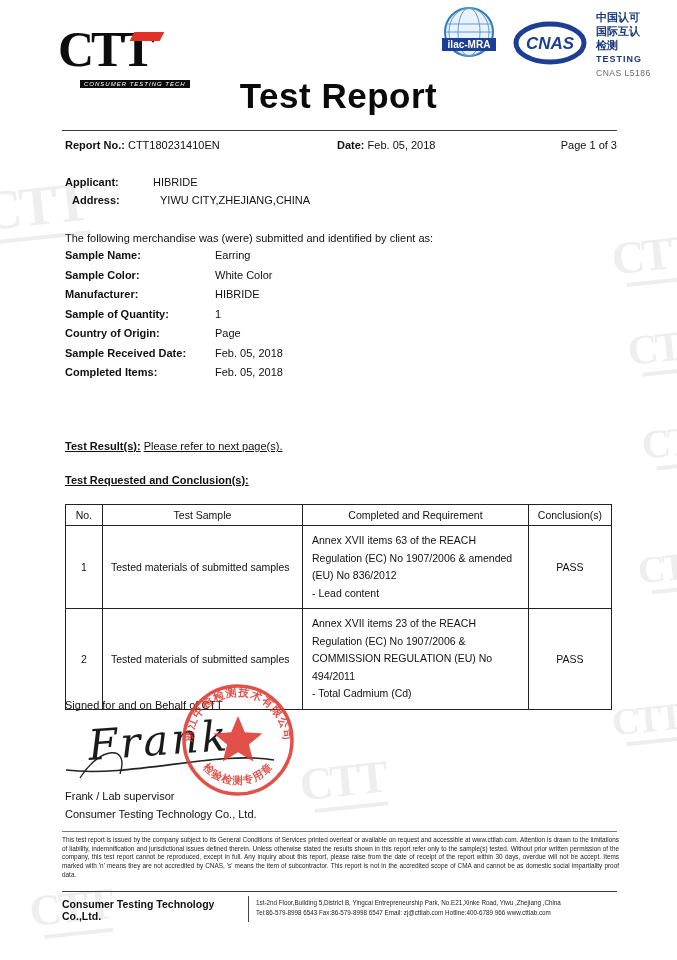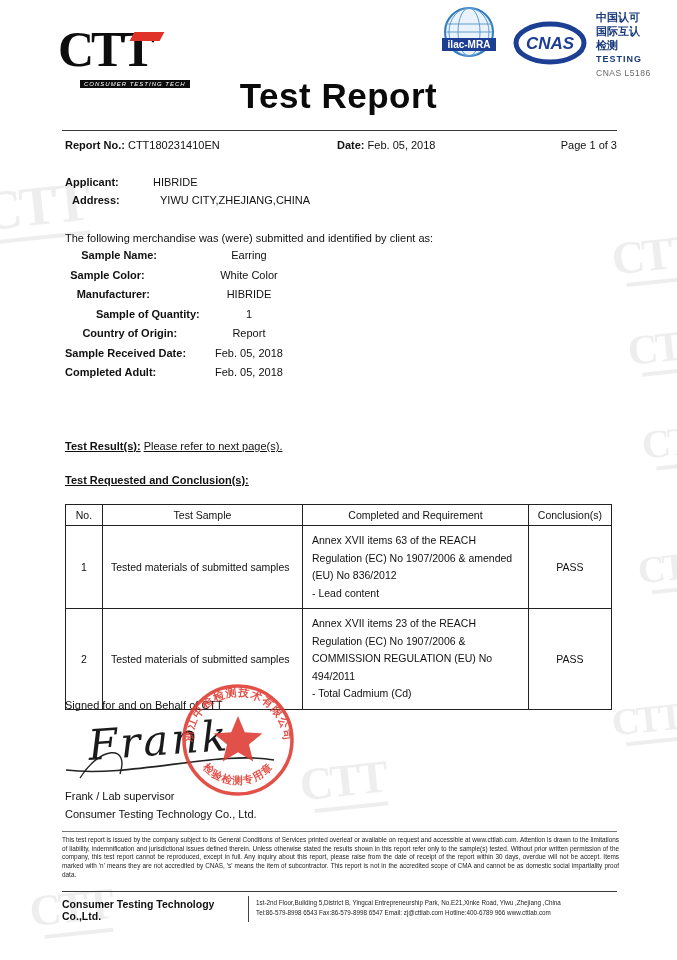--- a/index.html
+++ b/index.html
@@ -36,21 +36,21 @@
   .meta .m3{width:90px;text-align:right;}
   .b{font-weight:bold;}
 
   .kvrow{position:absolute;left:65px;font-size:11px;display:flex;}
   .kvrow .klabel{font-weight:bold;}
   .kvrow .kvalue{}
 
   .intro{position:absolute;left:65px;top:232px;font-size:11px;}
 
   .fields{position:absolute;left:65px;top:249px;font-size:11px;}
-  .field-row{display:flex;height:19.5px;align-items:flex-start;justify-content:center;}
+  .field-row{display:flex;height:19.5px;align-items:flex-start;}
   .flabel{font-weight:bold;width:150px;}
   .fvalue{}
 
   .result-line{position:absolute;left:65px;top:440px;font-size:11px;}
   .u{text-decoration:underline;}
 
   .section-title{position:absolute;left:65px;top:474px;font-size:11px;font-weight:bold;text-decoration:underline;}
 
   table.ttab{position:absolute;left:65px;top:492px;border-collapse:collapse;width:547px;font-size:10.5px;color:#111;margin-top:12px;}
   table.ttab td{border:1px solid #222;padding:0;}
@@ -168,28 +168,28 @@
     <div class="field-row">
       <span class="flabel">Manufacturer:</span>
       <span class="fvalue">HIBRIDE</span>
     </div>
     <div class="field-row">
       <span class="flabel">Sample of Quantity:</span>
       <span class="fvalue">1</span>
     </div>
     <div class="field-row">
       <span class="flabel">Country of Origin:</span>
-      <span class="fvalue">Report</span>
+      <span class="fvalue">Page</span>
     </div>
     <div class="field-row">
       <span class="flabel">Sample Received Date:</span>
       <span class="fvalue">Feb. 05, 2018</span>
     </div>
     <div class="field-row">
-      <span class="flabel">Completed Adult:</span>
+      <span class="flabel">Completed Items:</span>
       <span class="fvalue">Feb. 05, 2018</span>
     </div>
   </div>
 
   <div class="result-line">
     <span class="b u">Test Result(s):</span>
     <span class="u">Please refer to next page(s).</span>
   </div>
 
   <div class="section-title">Test Requested and Conclusion(s):</div>

